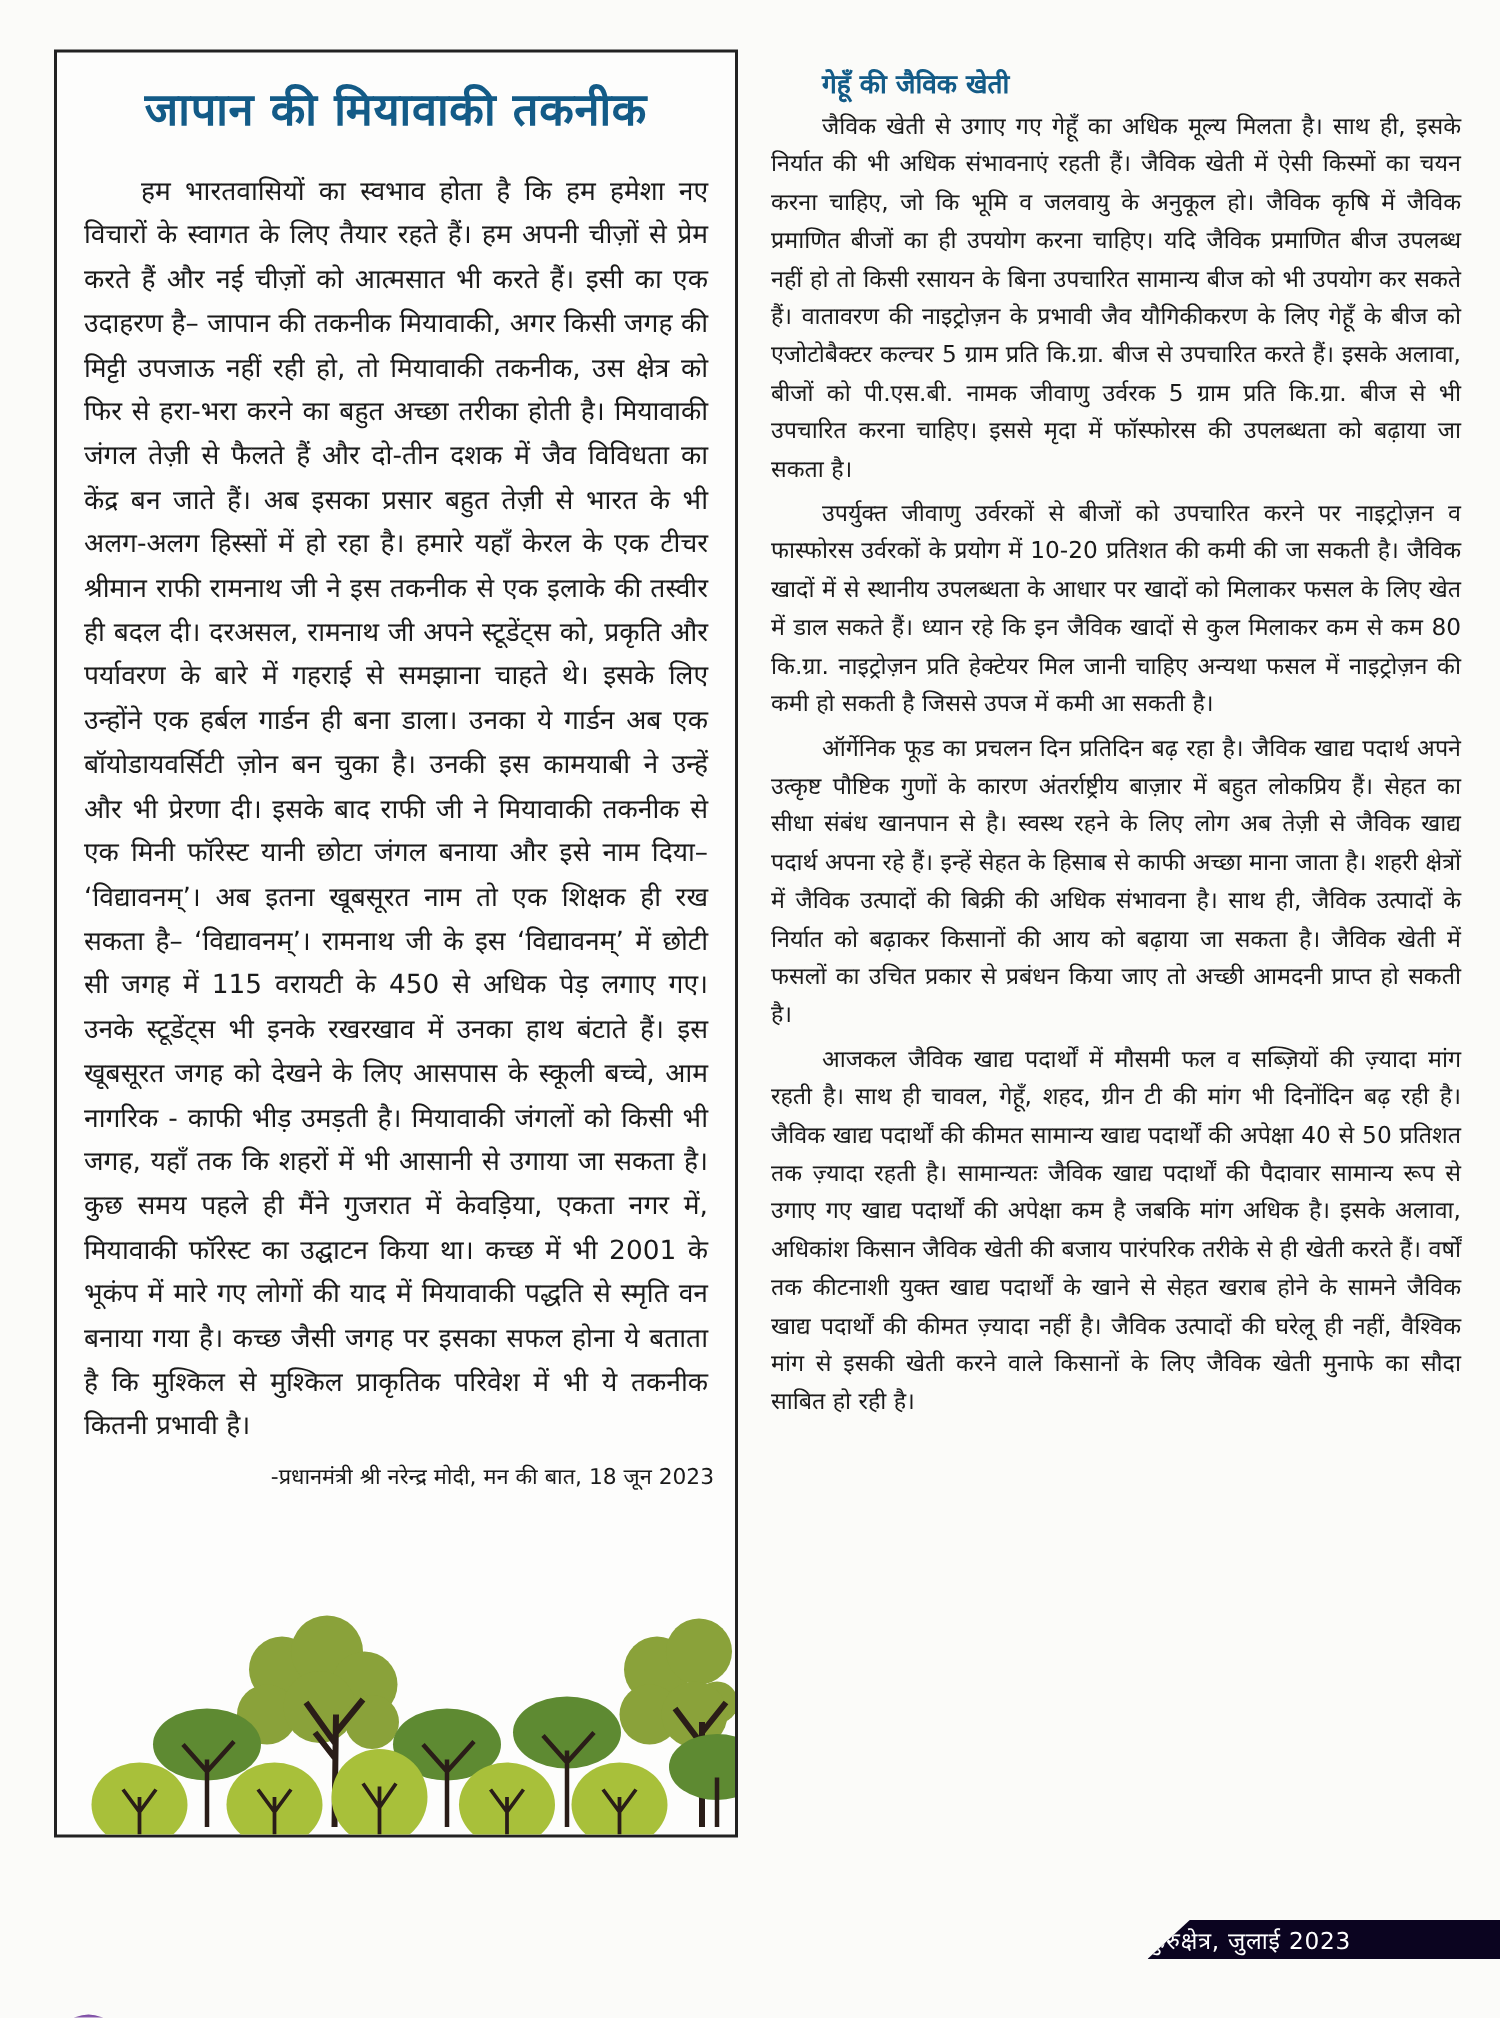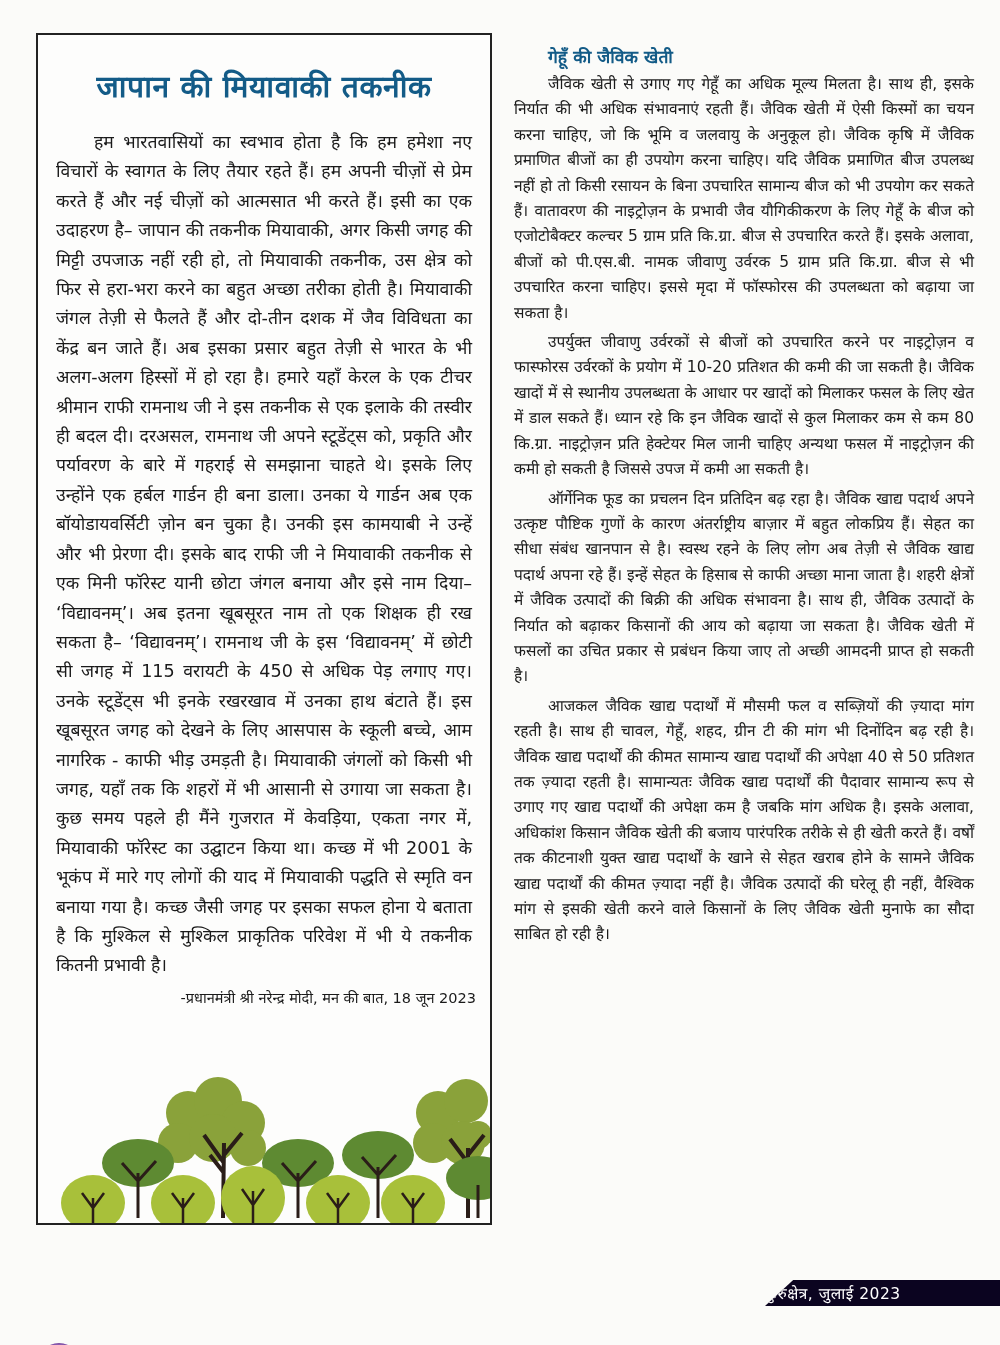--- a/index.html
+++ b/index.html
@@ -6,21 +6,21 @@
   body {
     width:1000px; height:1345px; background:#fbfbf9; position:relative; overflow:hidden;
     font-family: "DejaVu Sans", sans-serif; color:#1a1a1a;
   }
   .left-box {
     position:absolute; left:36px; top:33px; width:456px; height:1192px;
     border:2px solid #222; background:#fdfdfc; box-sizing:border-box;
   }
   .box-title {
     text-align:center; color:#135b87; font-size:30px; font-weight:bold;
-    margin:30px 0 22px 0; letter-spacing:0.5px;
+    margin:16px 0 22px 0; letter-spacing:0.5px;
   }
   .box-body {
     padding:0 14px 0 14px; font-size:17.6px; line-height:29.4px; text-align:justify;
     text-indent:38px; margin:4px;
   }
   .box-attrib {
     text-align:right; padding-right:14px; font-size:14.5px; margin-top:6px;padding-left:40px;
   }
   .trees { position:absolute; left:0; bottom:0; width:452px; height:160px; }
   .right-col {

